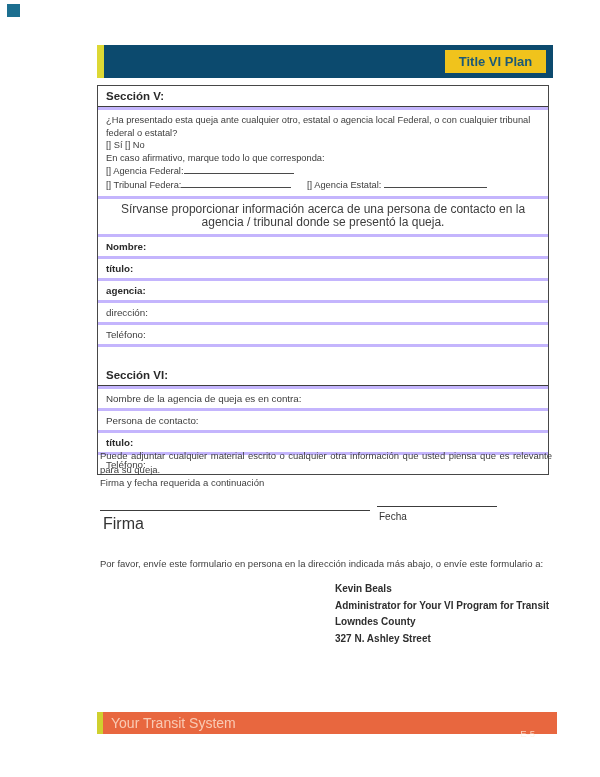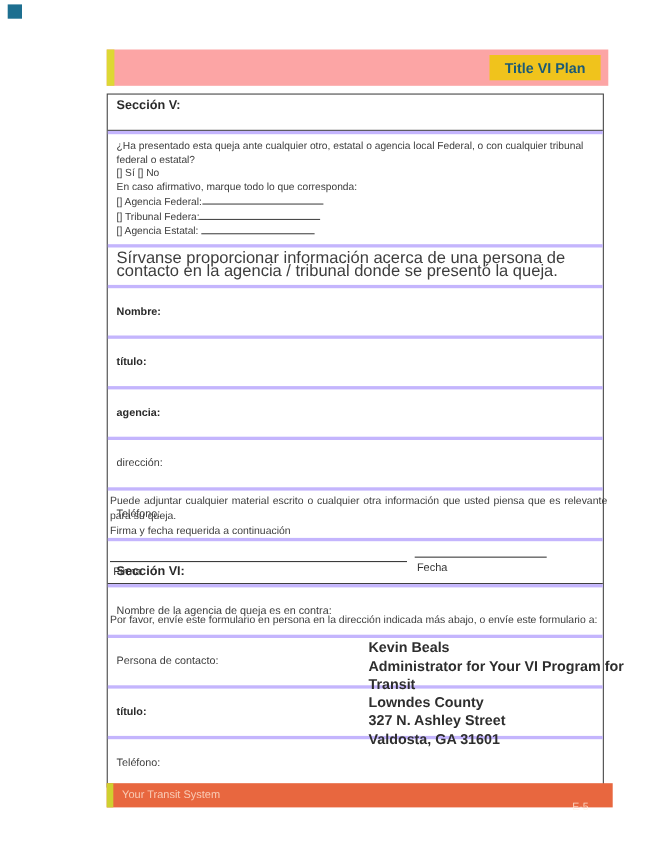--- a/index.html
+++ b/index.html
@@ -7,63 +7,63 @@
     width:600px;height:777px;position:relative;background:#ffffff;
     font-family:"Liberation Sans", sans-serif;color:#3a3a3a;
     -webkit-font-smoothing:antialiased;overflow:hidden;
   }
   .abs{position:absolute;}
 
   
   .corner-square{left:7px;top:4px;width:13px;height:13px;background:#1d6f90;}
 
   
-  .header-band{left:97px;top:45px;width:456px;height:33px;background:#fca5a5;}
+  .header-band{left:97px;top:45px;width:456px;height:33px;background:#0c4a6e;}
   .header-band .stripe{position:absolute;left:0;top:0;width:7px;height:33px;background:#ddd834;}
   .title-badge{
     position:absolute;left:348px;top:5px;width:101px;height:23px;background:#f0c31c;
     color:#1b5a77;font-weight:bold;font-size:13px;line-height:23px;text-align:center;
   }
 
   
   .form-table{left:97px;top:85px;width:450px;border:1.5px solid #474747;background:#fff;}
   .row{border-top:3px solid #c4b5fd;}
   .row:first-child{border-top:none;}
-  .sec-head{font-size:11.5px;font-weight:bold;color:#2a2a2a;padding:4px 8px 16px 8px;border-bottom:1px solid #3f3f3f;}
+  .sec-head{font-size:11.5px;font-weight:bold;color:#2a2a2a;padding:4px 8px 4px 8px;border-bottom:1px solid #3f3f3f;}
   .sec-head-vi{font-size:11.5px;font-weight:bold;color:#2a2a2a;padding:22px 8px 4px 8px;border-bottom:1px solid #3f3f3f;}
   .cell{padding:4px 8px 5px 8px;}
   .cell p{margin:0;font-size:9.3px;line-height:12.5px;color:#3d3d3d;}
-  .cols{display:flex;flex-direction:column;}
+  .cols{display:flex;}
   .col-left{width:201px;}
   .col-right{flex:1;}
   .uline{display:inline-block;border-bottom:1px solid #4a4a4a;height:9px;vertical-align:baseline;}
   .u110{width:110px;}
   .u105{width:103px;}
-  .field{font-size:9.8px;padding:16px 8px;height:11px;color:#3d3d3d;}
+  .field{font-size:9.8px;padding:4px 8px;height:11px;color:#3d3d3d;}
   .field.bold{font-weight:bold;color:#2a2a2a;}
-  .note-cell p{margin:0;font-size:15px;line-height:12.8px;}
+  .note-cell p{margin:0;font-size:12px;line-height:12.8px;text-align:center;}
 
   
   .attach-block{left:100px;top:437px;width:452px;margin-top:12px;}
   .attach-block p{margin:0;font-size:9.5px;line-height:13.5px;color:#3d3d3d;}
   .attach-block .just{text-align:justify;}
 
   .firma-line{left:100px;top:510px;width:270px;border-top:1.5px solid #3c3c3c;height:0;}
-  .firma-label{left:103px;top:515px;font-size:10px;color:#333;}
+  .firma-label{left:103px;top:515px;font-size:16px;color:#333;}
   .fecha-line{left:377px;top:506px;width:120px;border-top:1.5px solid #3c3c3c;height:0;}
   .fecha-label{left:379px;top:511px;font-size:10px;color:#333;}
 
   .submit-note{left:100px;top:558px;width:448px;font-size:9.5px;color:#3d3d3d;}
   .address-block{left:335px;top:581px;}
-  .address-block div{font-size:13px;font-weight:bold;color:#2e2e2e;line-height:16.5px;}
+  .address-block div{font-size:10px;font-weight:bold;color:#2e2e2e;line-height:16.5px;}
 
   
   .footer-bar{left:97px;top:712px;width:460px;height:22px;background:#e8673f;}
   .footer-bar .stripe{position:absolute;left:0;top:0;width:6px;height:22px;background:#cfd02f;}
-  .footer-brand{position:absolute;left:14px;top:0;height:22px;line-height:22px;font-size:10px;color:rgba(255,240,224,0.72);}
+  .footer-brand{position:absolute;left:14px;top:0;height:22px;line-height:22px;font-size:14px;color:rgba(255,240,224,0.72);}
   .footer-page{position:absolute;right:22px;top:11px;height:22px;line-height:22px;font-size:9.5px;color:rgba(255,240,224,0.78);}
 </style>
 </head>
 <body>
 
 <div class="abs corner-square"></div>
 
 <div class="abs header-band">
   <div class="stripe"></div>
   <div class="title-badge">Title VI Plan</div>
@@ -113,20 +113,19 @@
 <div class="abs fecha-line"></div>
 <div class="abs fecha-label">Fecha</div>
 
 <div class="abs submit-note">Por favor, envíe este formulario en persona en la dirección indicada más abajo, o envíe este formulario a:</div>
 
 <div class="abs address-block">
   <div>Kevin Beals</div>
   <div>Administrator for Your VI Program for Transit</div>
   <div>Lowndes County</div>
   <div>327 N. Ashley Street</div>
-  <div>Valdosta, GA 31601</div>
 </div>
 
 <div class="abs footer-bar">
   <div class="stripe"></div>
   <div class="footer-brand">Your Transit System</div>
   <div class="footer-page">E-5</div>
 </div>
 
 </body></html>

